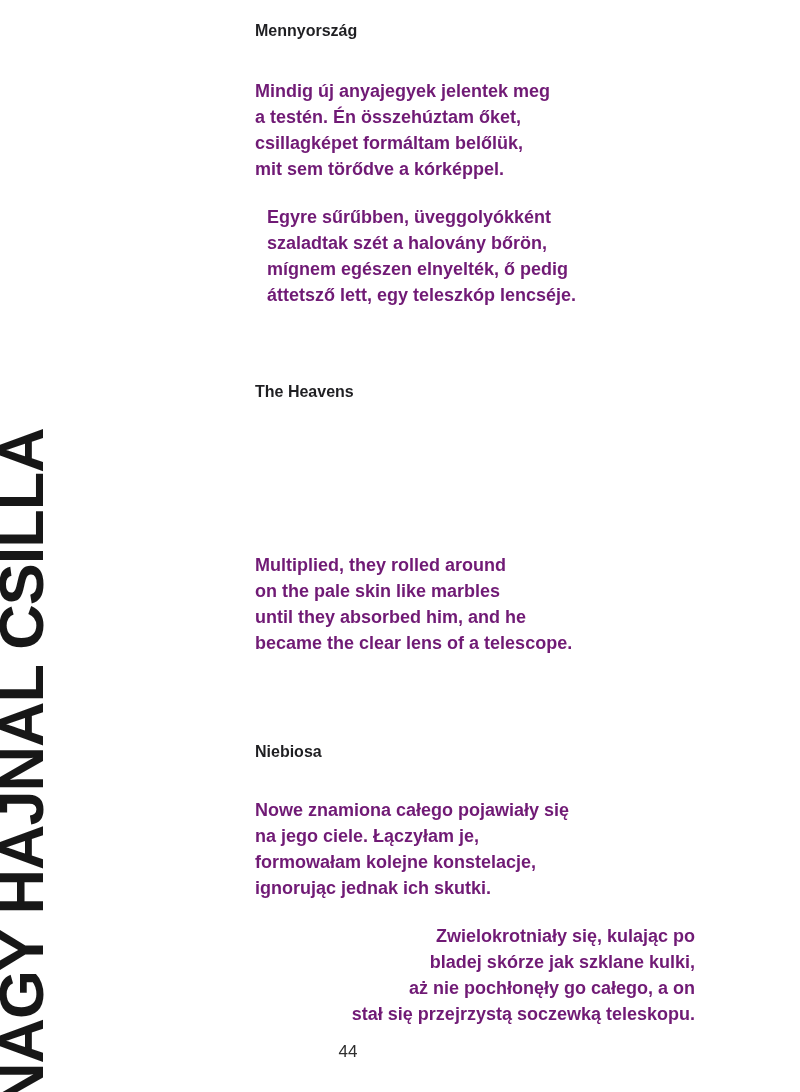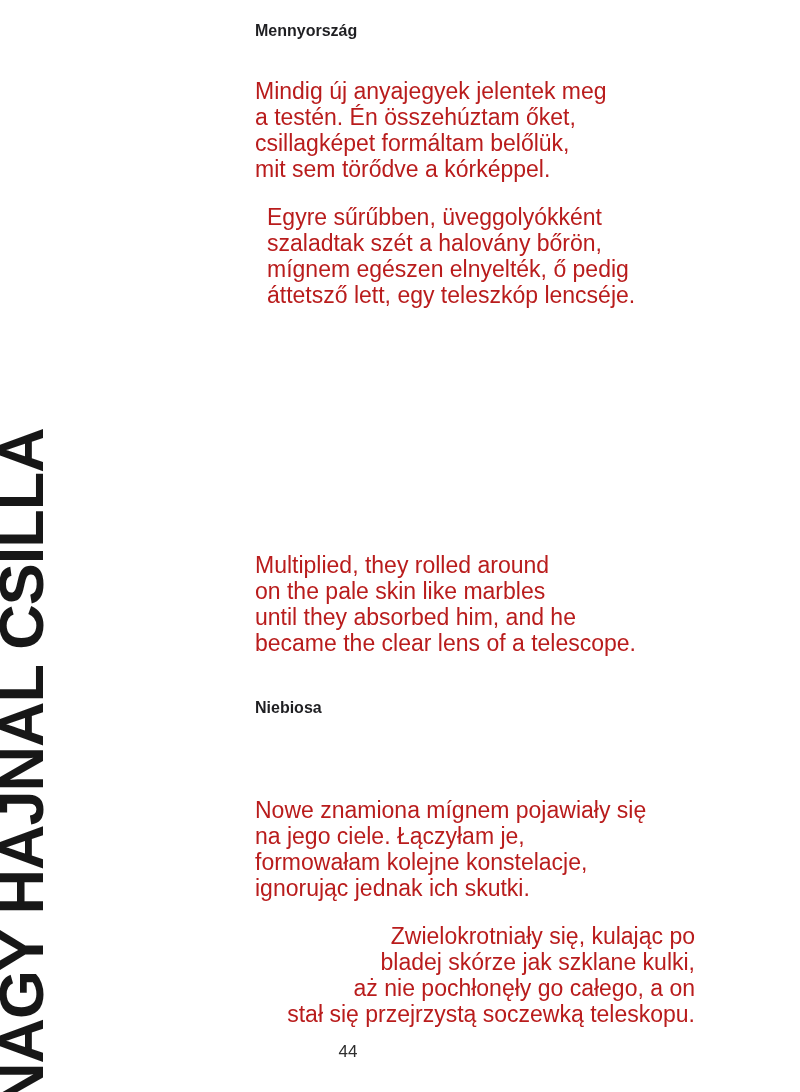--- a/index.html
+++ b/index.html
@@ -32,68 +32,70 @@
     left: 255px;
     width: 440px;
     font-size: 16px;
     font-weight: 700;
     color: #1f1f22;
   }
   .stanza {
     position: absolute;
     left: 255px;
     width: 440px;
-    font-size: 23px;
+    font-size: 18px;
     line-height: 26px;
-    color: #b91c1c;
+    color: #701a75;
     white-space: pre-line;
+    font-weight: bold;
   }
   .page-number {
     position: absolute;
     left: 0;
     top: 1042px;
     width: 696px;
     text-align: center;
     font-size: 17px;
     color: #2e2e2e;
   }
   .t-hu { top: 22px; }
   .s-hu-1 { top: 78px; }
   .s-hu-2 { top: 204px; margin-left: 12px; }
   .t-en { top: 383px; }
   .s-en-1 { top: 437px; }
   .s-en-2 { top: 552px; }
-  .t-pl { top: 699px; }
+  .t-pl { top: 743px; }
   .s-pl-1 { top: 797px; }
   .s-pl-2 { top: 923px; text-align: right; }
 </style>
 </head>
 <body>
 
 <div class="page">
 
   <div class="author-vertical">NAGY HAJNAL CSILLA</div>
 
   <div class="poem-title t-hu">Mennyország</div>
   <div class="stanza s-hu-1">Mindig új anyajegyek jelentek meg
 a testén. Én összehúztam őket,
 csillagképet formáltam belőlük,
 mit sem törődve a kórképpel.</div>
   <div class="stanza s-hu-2">Egyre sűrűbben, üveggolyókként
 szaladtak szét a halovány bőrön,
 mígnem egészen elnyelték, ő pedig
 áttetsző lett, egy teleszkóp lencséje.</div>
 
+  <div class="poem-title t-en">The Heavens</div>
   <div class="stanza s-en-2">Multiplied, they rolled around
 on the pale skin like marbles
 until they absorbed him, and he
 became the clear lens of a telescope.</div>
 
   <div class="poem-title t-pl">Niebiosa</div>
-  <div class="stanza s-pl-1">Nowe znamiona mígnem pojawiały się
+  <div class="stanza s-pl-1">Nowe znamiona całego pojawiały się
 na jego ciele. Łączyłam je,
 formowałam kolejne konstelacje,
 ignorując jednak ich skutki.</div>
   <div class="stanza s-pl-2">Zwielokrotniały się, kulając po
 bladej skórze jak szklane kulki,
 aż nie pochłonęły go całego, a on
 stał się przejrzystą soczewką teleskopu.</div>
 
   <div class="page-number">44</div>
 

